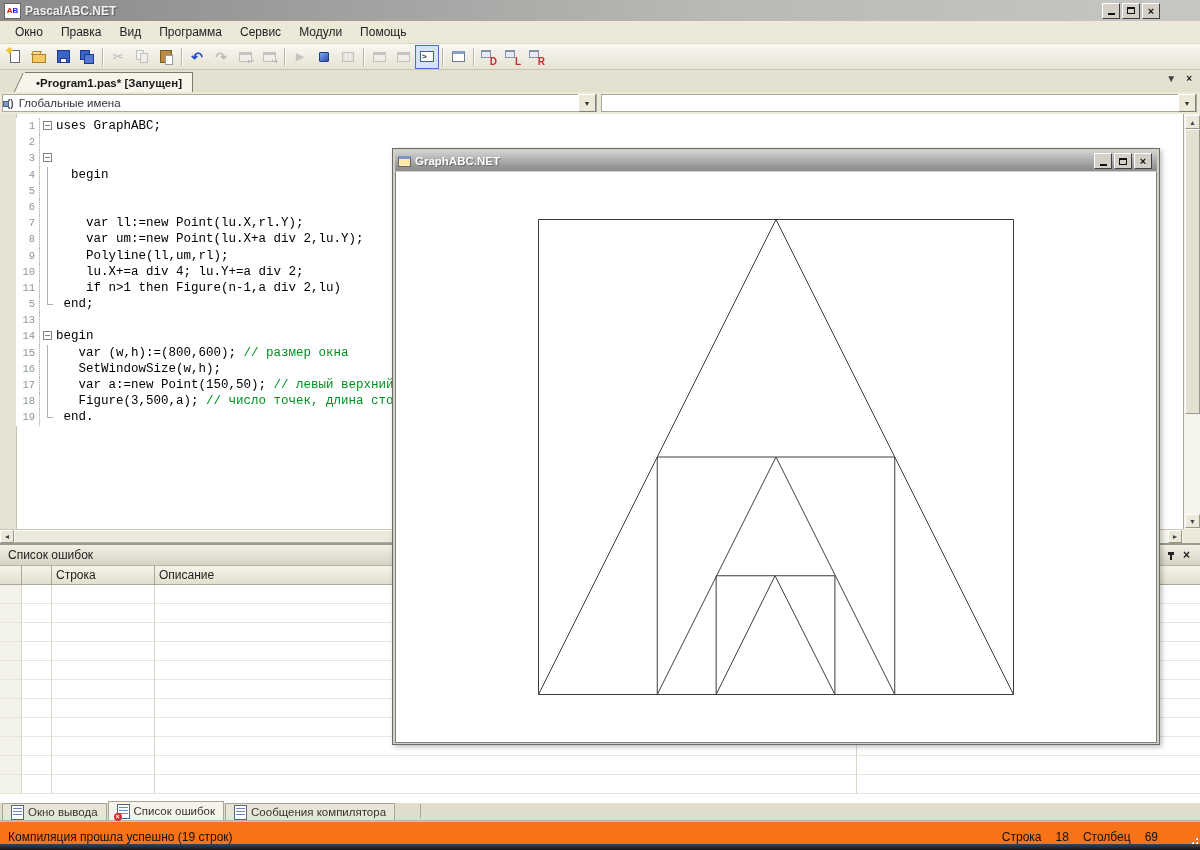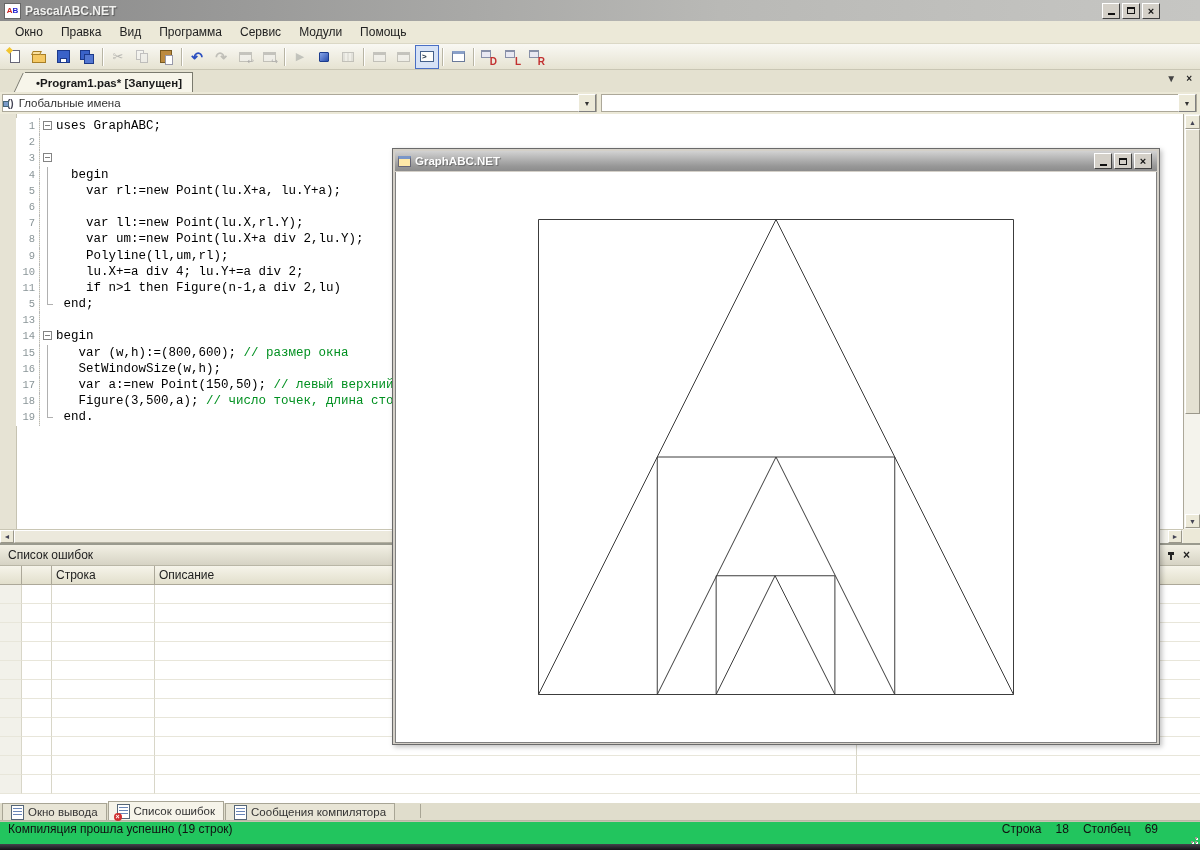--- a/index.html
+++ b/index.html
@@ -141,22 +141,22 @@
     background:#e8e5d6;color:#333;font-size:11.5px;margin-right:1px;}
   .btab.active{background:#f6f4ea;height:18px;font-weight:normal;}
   .btab-sep{width:1px;height:14px;background:#a8a595;margin-left:24px;margin-bottom:2px;}
   .ic-doc{position:relative;width:11px;height:13px;background:#fff;border:1px solid #567;flex:none;}
   .ic-doc::before{content:"";position:absolute;left:1px;top:2px;right:1px;height:8px;
     background:repeating-linear-gradient(180deg,#6a86b8 0 1px,transparent 1px 3px);}
   .ic-doc.err::after{content:"×";position:absolute;left:-4px;bottom:-3px;width:8px;height:8px;border-radius:50%;
     background:#d03030;color:#fff;font-size:7px;line-height:8px;text-align:center;font-weight:bold;}
 
   
-  #statusbar{left:0;top:821px;width:1200px;height:23px;background:#22c55e;border-top:1px solid #c6c3b2;
-    display:flex;align-items:flex-start;padding:0 8px;box-sizing:border-box;color:#111;}
+  #statusbar{left:0;top:821px;width:1200px;height:23px;background:#f97316;border-top:1px solid #c6c3b2;
+    display:flex;align-items:flex-end;padding:0 8px;box-sizing:border-box;color:#111;}
   #statusbar .right{margin-left:auto;margin-right:34px;display:flex;gap:14px;}
   #grip{position:absolute;right:3px;bottom:3px;width:12px;height:12px;}
   #grip i{position:absolute;width:2px;height:2px;background:#9a978a;box-shadow:1px 1px 0 #fff;}
   #darkstrip{left:0;top:844px;width:1200px;height:6px;background:linear-gradient(180deg,#44444c,#121216);}
 
   
   #graphwin{left:392px;top:148px;width:768px;height:597px;background:#d4d0c8;border:1px solid #6a6a6a;
     box-shadow:2px 2px 5px rgba(0,0,0,.25);box-sizing:border-box;z-index:10;padding:2px;}
   #gtitle{height:20px;background:linear-gradient(180deg,#d2d2d2,#989898 75%,#8c8c8c);
     display:flex;align-items:center;padding:0 3px;}
@@ -308,21 +308,20 @@
           <span class="fm box"></span>
         </div>
         <div class="cl">
           <span class="ln">4</span>
           <span class="fm line"></span>
           <span class="code"><span class="pl">  </span><span class="kw">begin</span></span>
         </div>
         <div class="cl">
           <span class="ln">5</span>
           <span class="fm line"></span>
-          <span class="code"><span class="pl">    </span><span class="kw">var</span><span class="pl"> rl:=</span><span class="kw">new</span><span class="pl"> Point(lu.X+a, lu.Y+a);</span></span>
         </div>
         <div class="cl">
           <span class="ln">6</span>
           <span class="fm line"></span>
         </div>
         <div class="cl">
           <span class="ln">7</span>
           <span class="fm line"></span>
           <span class="code"><span class="pl">    </span><span class="kw">var</span><span class="pl"> ll:=</span><span class="kw">new</span><span class="pl"> Point(lu.X,rl.Y);</span></span>
         </div>

